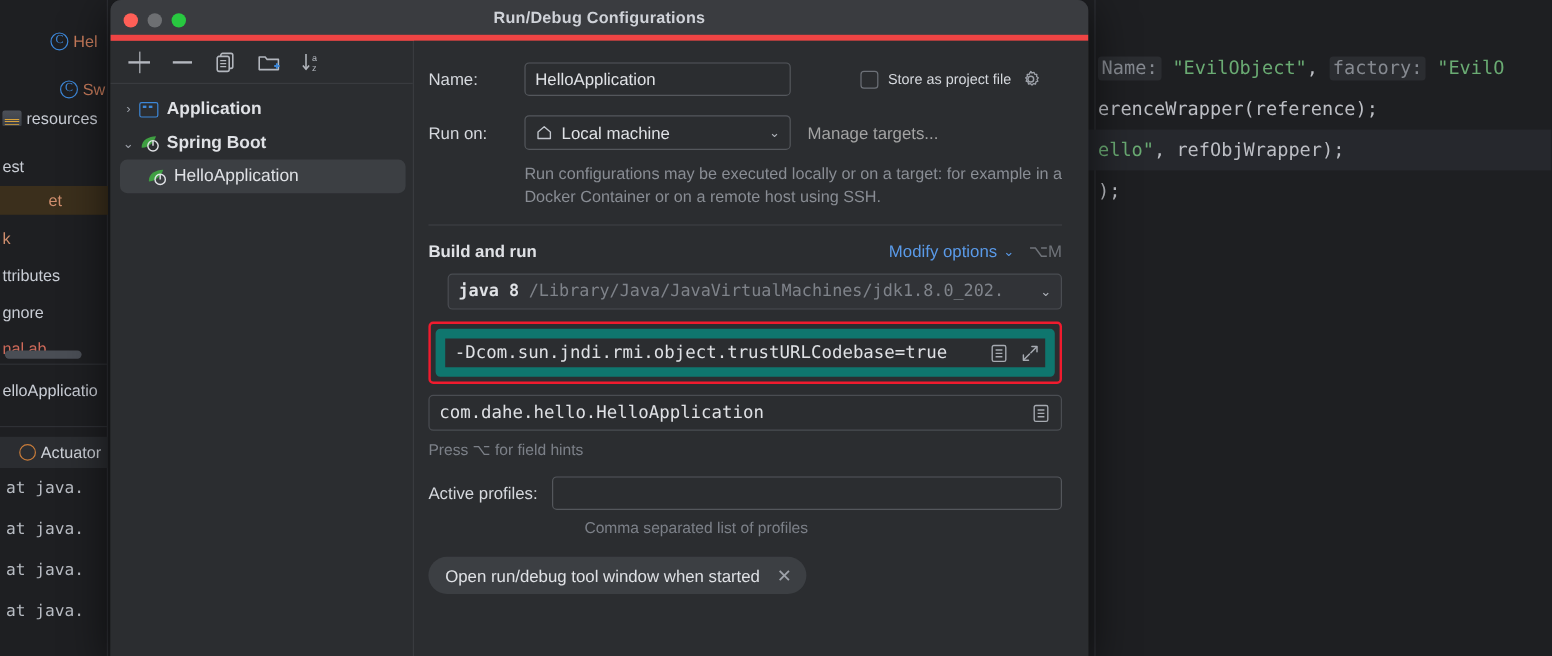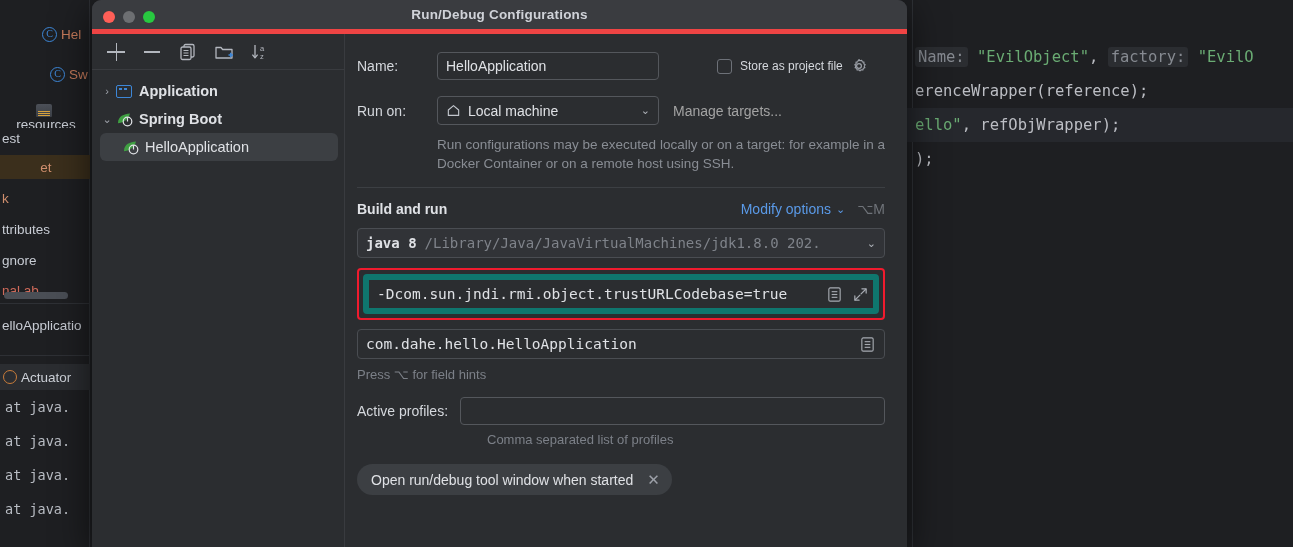--- a/index.html
+++ b/index.html
@@ -42,21 +42,21 @@
     background: repeating-linear-gradient(#d6a13c 0 1px,transparent 1px 2px);
   }
   .bg-scroll {
     position: absolute; left: 4px; width: 64px; height: 7px;
     border-radius: 4px; background: #4a4e55;
   }
   .bg-divider { position:absolute; left:0; width: 90px; height:1px; background:#2e3035; }
 
   .actuator-row {
     position:absolute; left:0; width:90px; height:26px;
-    display:flex; align-items:center; gap:4px; padding-left:3px;
+    display:flex; align-items:center; gap:4px; padding-left:16px;
     color:#cdd1d8; font-size:13.5px; background:#2b2d31;
   }
   .act-ic { width:14px; height:14px; border-radius:50%; border:1.7px solid #c97c3a; }
 
   .console-left {
     position:absolute; left:0; width:90px;
     font-family:"DejaVu Sans Mono","Liberation Mono",monospace;
     font-size:13.5px; color:#b9bdc4; white-space:nowrap; overflow:hidden;
   }
   .console-left div { height: 34px; line-height: 34px; padding-left:5px; }
@@ -188,33 +188,33 @@
   }
   .section-title { font-size:14px; font-weight:bold; color:#dfe1e5; }
   .modify-link { margin-left:auto; color:#5a9ae8; font-size:14px; display:flex; align-items:center; gap:5px; }
   .shortcut { color:#6f7379; font-size:14px; margin-left: 12px; font-family:"Liberation Sans",sans-serif; }
 
   .mono { font-family:"DejaVu Sans Mono","Liberation Mono",monospace; }
 
   .jdk-row {
     margin-top: 11px; height: 30px; border:1px solid #4a4d52; border-radius:4px;
     background:#313337; display:flex; align-items:center; padding: 0 8px;
-    font-size: 14px; overflow:hidden;
+    font-size: 14px; overflow:hidden;margin-left:16px;
   }
   .jdk-ver { color:#dfe1e5; font-weight:bold; flex:0 0 auto; }
   .jdk-path { color:#7f838a; margin-left: 8px; overflow:hidden; text-overflow: clip; white-space:nowrap; }
   .jdk-chev { margin-left:auto; color:#b0b4bb; font-size:11px; padding-left:6px; }
 
   .vm-outer {
     position: relative; margin-top: 10px;
     border: 2.5px solid #f01b2e; border-radius: 4px;
     padding: 4px; height: 52px;
   }
   .vm-focus {
-    border: 6px solid #0f766e; border-radius: 4px;
+    border: 8px solid #0f766e; border-radius: 4px;
     height: 100%; display:flex; align-items:center; background:#2b2d30;
   }
   .vm-input {
     flex:1; height:100%; background:transparent; border:none; outline:none;
     color:#dfe1e5; font-size:14.5px; padding-left:8px;
     font-family:"DejaVu Sans Mono","Liberation Mono",monospace;
   }
   .fld-icon { width: 26px; display:flex; align-items:center; justify-content:center; }
 
   .main-row {
@@ -248,21 +248,21 @@
 
     <div class="bg-sidebar">
       <div class="bg-row" style="top:22px;left:40px;">
         <span class="ic cls-ic">C</span>
         <span style="color:#c77b5b">Hel</span>
       </div>
       <div class="bg-row" style="top:62px;left:48px;">
         <span class="ic cls-ic">C</span>
         <span style="color:#c77b5b">Sw</span>
       </div>
-      <div class="bg-row" style="top:104px;flex-direction:column;">
+      <div class="bg-row" style="top:86px;">
         <span class="ic res-ic"></span>
         <span>resources</span>
       </div>
       <div class="bg-row" style="top:126px;">
         <span>est</span>
       </div>
       <div class="bg-row sel" style="top:155px;">
         <span style="color:#cf8e6d">et</span>
       </div>
       <div class="bg-row" style="top:186px;">

